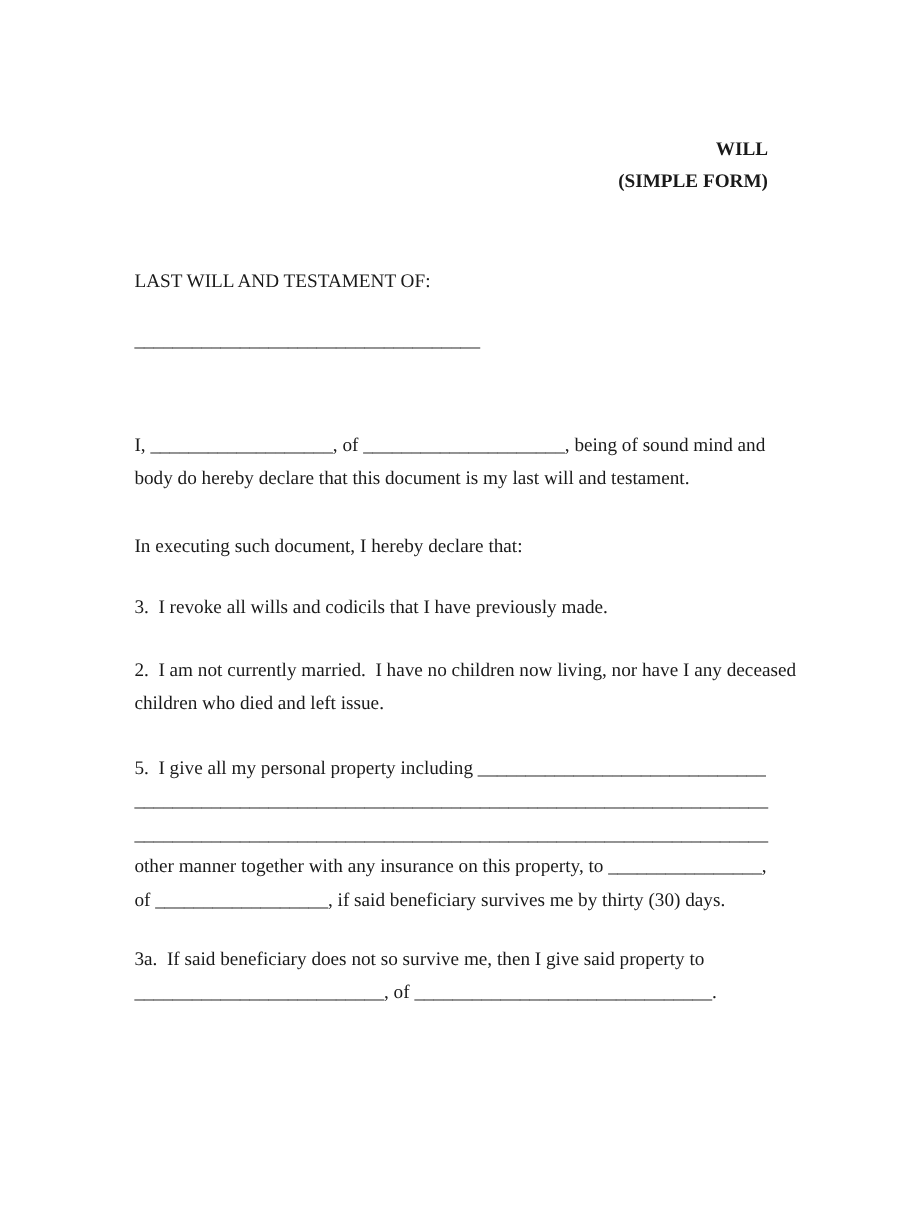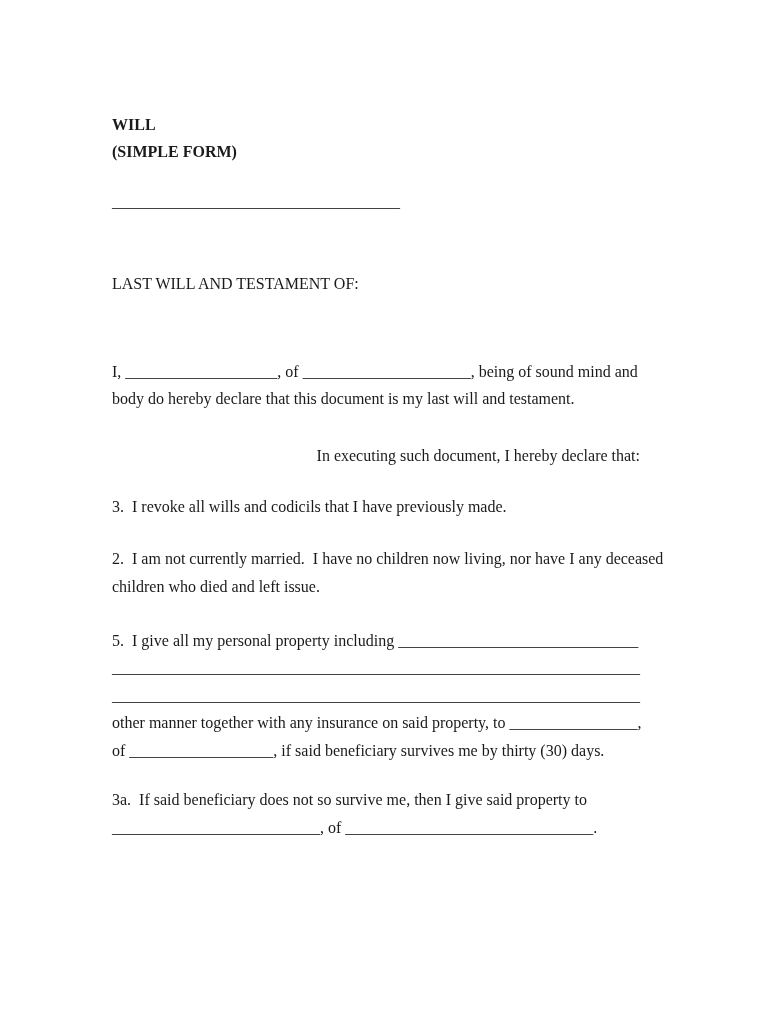--- a/index.html
+++ b/index.html
@@ -20,67 +20,67 @@
   }
   .content {
     padding: 111px 0 0 112px;
     width: 528px;
   }
   .line {
     white-space: pre;
   }
   .title-block .title {
     font-weight: bold;
-    text-align: left;
+    text-align: right;
     width: 528px;
     white-space: pre;
   }
   .heading    { margin-top: 55px; }
   .name-blank { margin-top: 22px; }
   .intro      { margin-top: 60px; }
-  .declaration{ margin-top: 30px; text-align: right; }
+  .declaration{ margin-top: 30px; }
   .clause1    { margin-top: 23px; }
   .clause2    { margin-top: 25px; }
   .clause3    { margin-top: 27px; }
   .clause3a   { margin-top: 22px; }
 </style>
 </head>
 <body>
 
 <div class="page">
   <div class="content">
 
     <div class="title-block">
       <div class="title">WILL</div>
       <div class="title">(SIMPLE FORM)</div>
     </div>
 
+    <div class="line heading">LAST WILL AND TESTAMENT OF:</div>
+
     <div class="line name-blank">____________________________________</div>
-
-    <div class="line heading">LAST WILL AND TESTAMENT OF:</div>
 
     <div class="para intro">
       <div class="line">I, ___________________, of _____________________, being of sound mind and</div>
       <div class="line">body do hereby declare that this document is my last will and testament.</div>
     </div>
 
     <div class="line declaration">In executing such document, I hereby declare that:</div>
 
     <div class="line clause1">3.  I revoke all wills and codicils that I have previously made.</div>
 
     <div class="para clause2">
       <div class="line">2.  I am not currently married.  I have no children now living, nor have I any deceased</div>
       <div class="line">children who died and left issue.</div>
     </div>
 
     <div class="para clause3">
       <div class="line">5.  I give all my personal property including ______________________________</div>
       <div class="line">__________________________________________________________________</div>
       <div class="line">__________________________________________________________________</div>
-      <div class="line">other manner together with any insurance on said property, to ________________,</div>
+      <div class="line">other manner together with any insurance on this property, to ________________,</div>
       <div class="line">of __________________, if said beneficiary survives me by thirty (30) days.</div>
     </div>
 
     <div class="para clause3a">
       <div class="line">3a.  If said beneficiary does not so survive me, then I give said property to</div>
       <div class="line">__________________________, of _______________________________.</div>
     </div>
 
   </div>
 </div>

